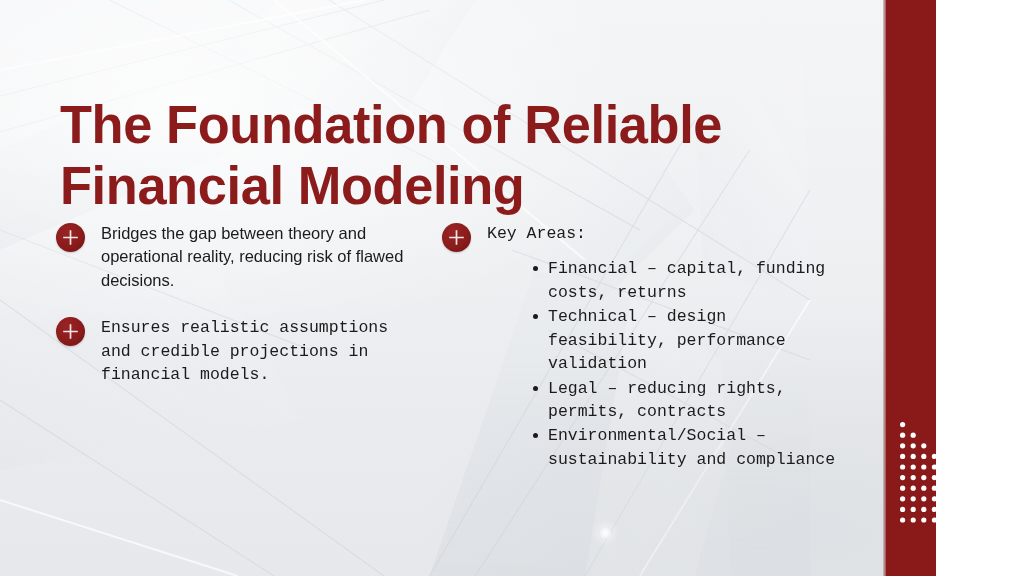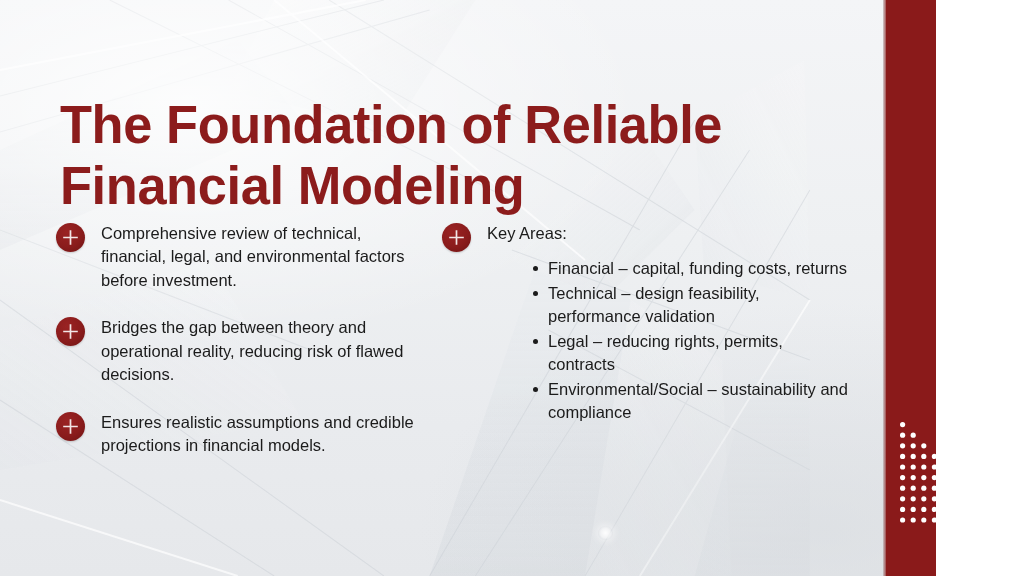--- a/index.html
+++ b/index.html
@@ -100,21 +100,21 @@
     line-height: 1.42;
   }
   .col-left  { left: 56px;  top: 222px; width: 370px; }
   .col-right { left: 442px; top: 222px; width: 420px; }
 
   .blk {
     position: relative;
     padding-left: 45px;
     margin-bottom: 24px;
   }
-  .blk:last-child { margin-bottom: 0; }
+  .blk:last-child { margin-bottom: 0; font-family: Liberation Mono, monospace; }
 
   .marker {
     position: absolute;
     left: 0;
     top: 1px;
     width: 29px;
     height: 29px;
     border-radius: 50%;
     background: radial-gradient(circle at 38% 32%, #9a2323 0%, #8a1c1c 55%, #6e1313 100%);
     box-shadow: 0 1px 2px rgba(0,0,0,0.18);
@@ -267,28 +267,20 @@
           <circle cx="4.60" cy="8.60" r="2.6"></circle>
         </g>
     </svg>
   </div>
 
   <h1 class="title">The Foundation of Reliable
 Financial Modeling</h1>
 
   <div class="col col-left">
 
-    <div class="blk">
-      <span class="marker">
-        <svg width="29" height="29" viewBox="0 0 29 29">
-          <path d="M14.5 7.2 L14.5 21.8 M7.2 14.5 L21.8 14.5" stroke="#f2e6e6" stroke-width="1.7" stroke-linecap="butt"></path>
-        </svg>
-      </span>
-      <span class="blk-text">Comprehensive review of technical, financial, legal, and environmental factors before investment.</span>
-    </div>
 
     <div class="blk">
       <span class="marker">
         <svg width="29" height="29" viewBox="0 0 29 29">
           <path d="M14.5 7.2 L14.5 21.8 M7.2 14.5 L21.8 14.5" stroke="#f2e6e6" stroke-width="1.7" stroke-linecap="butt"></path>
         </svg>
       </span>
       <span class="blk-text">Bridges the gap between theory and operational reality, reducing risk of flawed decisions.</span>
     </div>
 

